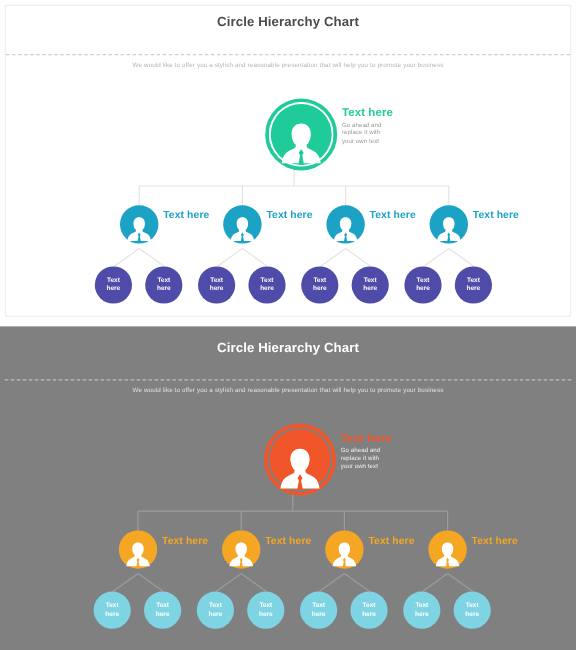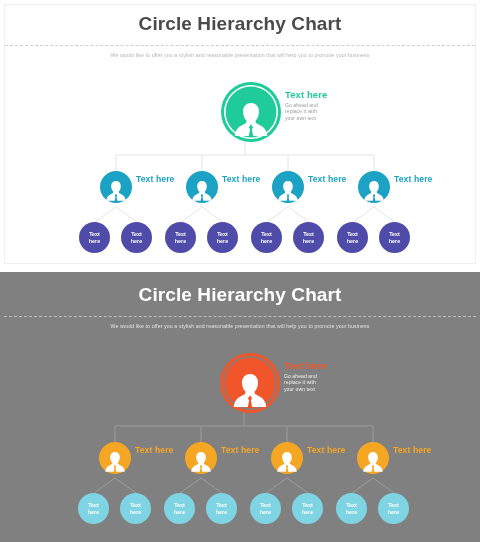--- a/index.html
+++ b/index.html
@@ -29,21 +29,21 @@
     left: 4px; right: 4px; top: 4px; bottom: 4px;
   }
   .slide.light .slide-inner { border: 1px solid #eeeeee; }
 
   
   .title {
     position: absolute;
     top: 8px;
     left: 0; right: 0;
     text-align: center;
-    font-size: 19px;
+    font-size: 11px;
     font-weight: bold;
     letter-spacing: 0.1px;
   }
   .light .title { color: #4a4a4f; }
   .dark  .title { color: #ffffff; }
 
   .divider {
     position: absolute;
     top: 40px;
     left: 0; right: 0;

